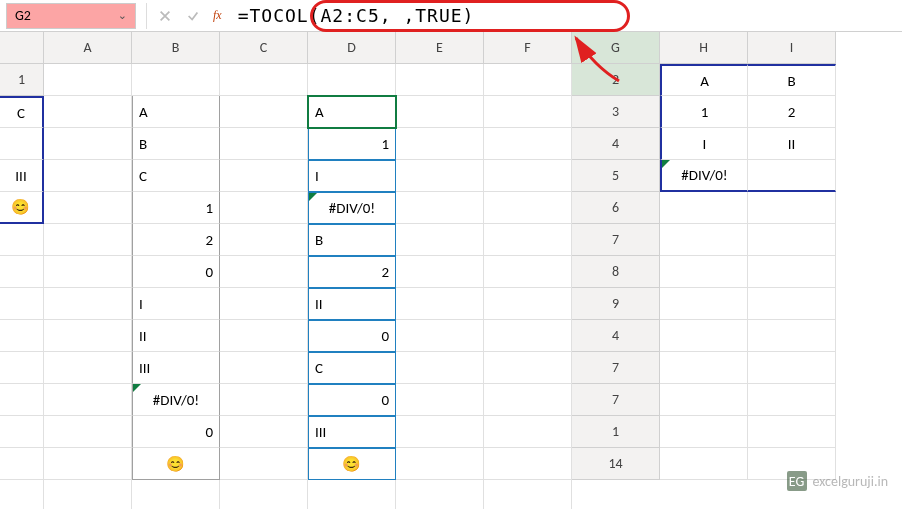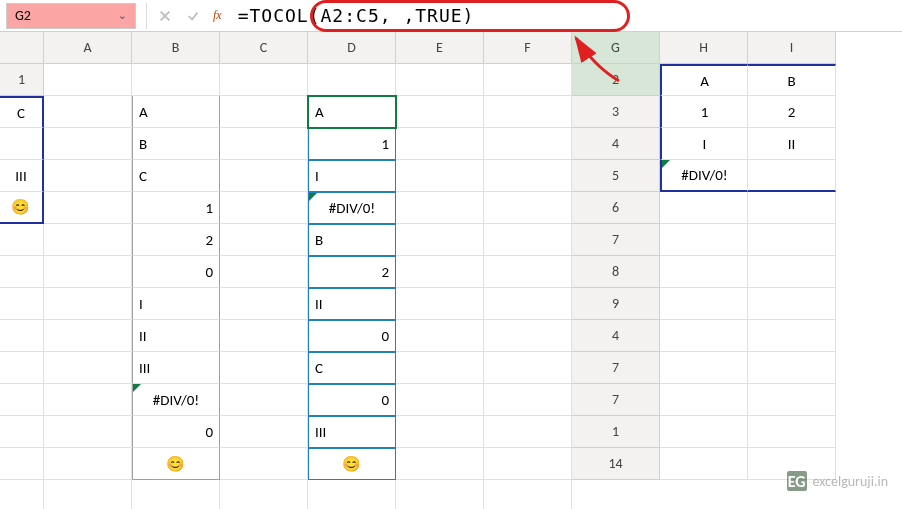--- a/index.html
+++ b/index.html
@@ -36,21 +36,21 @@
 
 .spill-border { border: 1px solid #2080c0; }
 .active-cell { outline: 2px solid #107c41; outline-offset: -1px; z-index: 2; }
 
 .err-triangle::before { content: ''; position: absolute; top: 0; left: 0; border-top: 8px solid #107c41; border-right: 8px solid transparent; }
 
 .arrow { position: absolute; pointer-events: none; z-index: 10; left: 574px; top: 36px; }
 .arrow svg { overflow: visible; }
 
 .watermark { position: absolute; right: 14px; bottom: 18px; display: flex; align-items: center; gap: 6px; opacity: 0.6; font-size: 14px; color: #888; }
-.watermark .logo { width: 20px; height: 20px; background: #3a5a3a; color: #fff; display: flex; align-items: center; justify-content: center; font-size: 16px; font-weight: bold; border-radius: 2px; }
+.watermark .logo { width: 20px; height: 20px; background: #3a5a3a; color: #fff; display: flex; align-items: center; justify-content: center; font-size: 14px; font-weight: normal; border-radius: 2px; }
 </style>
 </head>
 <body>
 
 <div class="formula-bar">
   <div class="name-box">
     <span class="name-box-text">G2</span>
     <span class="chevron">⌄</span>
   </div>
   <div class="fb-divider"></div>

